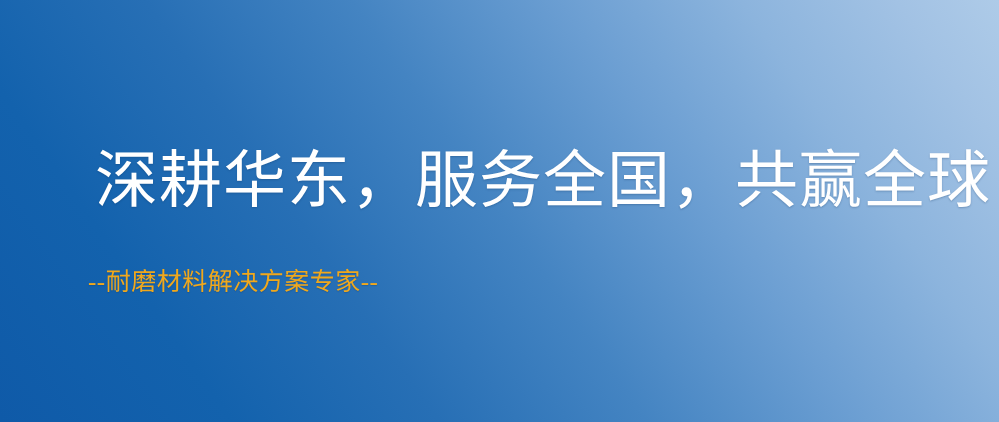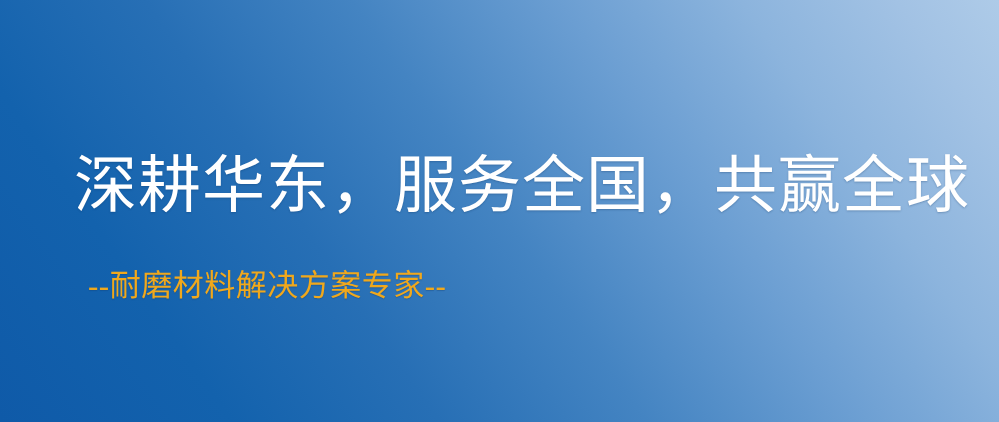--- a/index.html
+++ b/index.html
@@ -24,38 +24,38 @@
         #8cb4dd 80%,
         #a2c2e4 92%,
         #aecbe8 100%);
     font-family: "Liberation Sans", "DejaVu Sans", sans-serif;
     user-select: none;
   }
 
   
   #headline {
     position: absolute;
-    left: 74px;
+    left: 95px;
     top: 152px;
-    font-family: Liberation Serif, serif;
+    font-family: Liberation Mono, monospace;
     font-size: 63px;
     line-height: 1.08;
     letter-spacing: 1px;
     color: #ffffff;
     white-space: nowrap;
     text-shadow: 0 1px 2px rgba(10, 45, 90, 0.28);
   }
 
   
   #subtitle {
     position: absolute;
     left: 88px;
     top: 268px;
     font-family: "Liberation Serif", "DejaVu Serif", serif;
-    font-size: 31px;
+    font-size: 25px;
     line-height: 1.15;
     letter-spacing: 0.5px;
     color: #f0a81c;
     white-space: nowrap;
     text-shadow: 0 1px 1px rgba(20, 60, 110, 0.30);
   }
 
   
   #logo {
     position: absolute;

